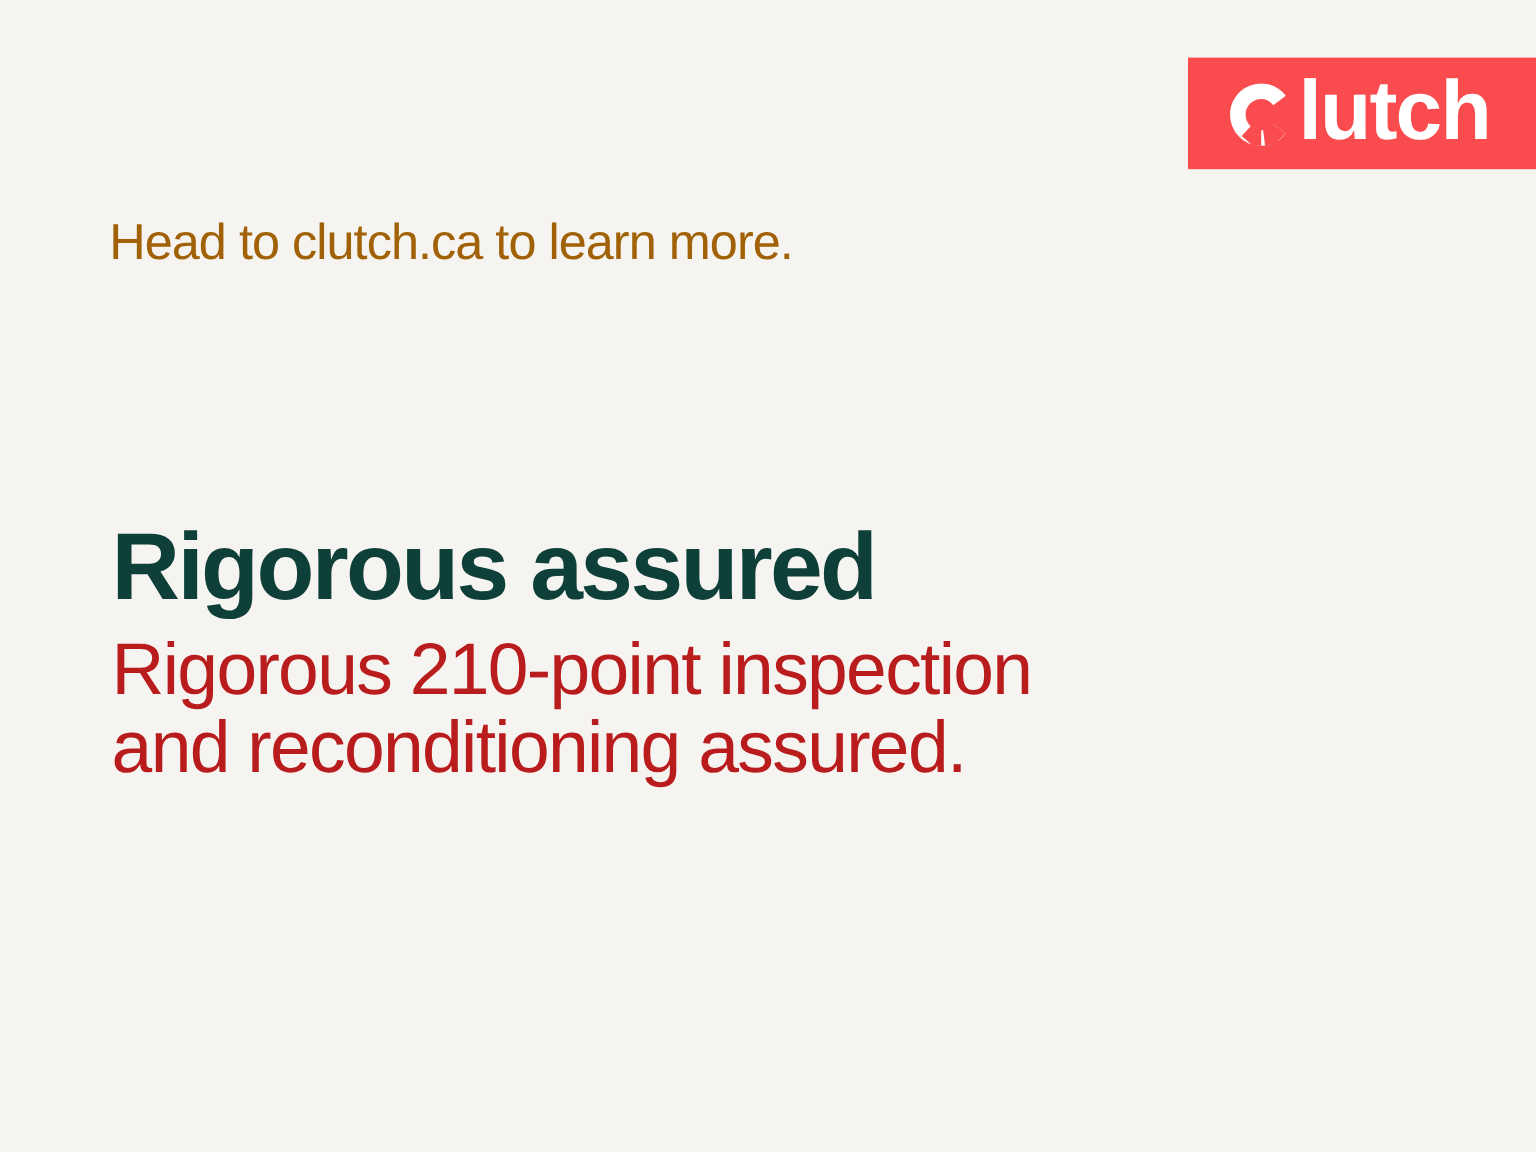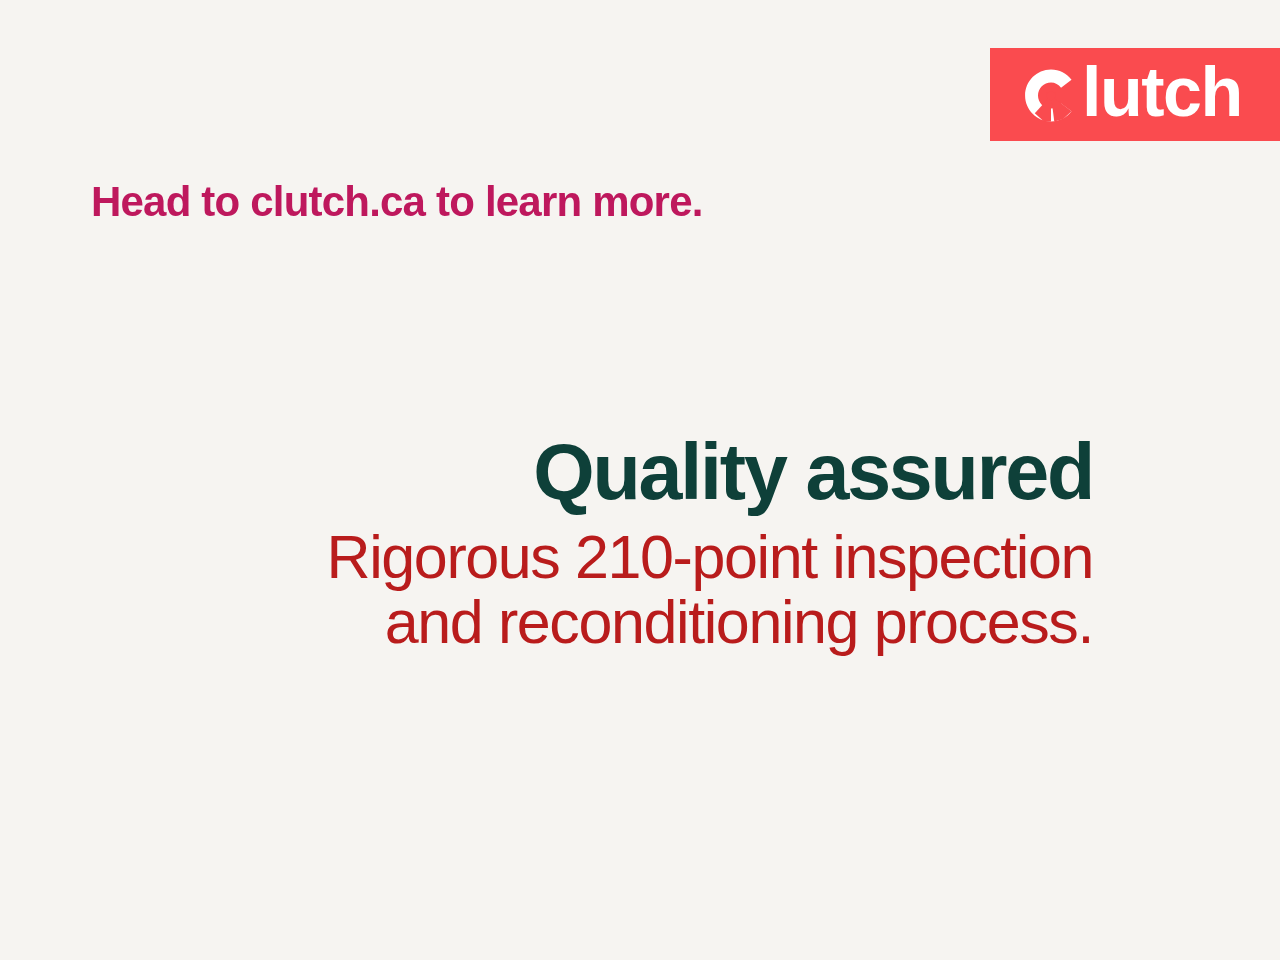--- a/index.html
+++ b/index.html
@@ -14,21 +14,20 @@
     background: #f6f4f1;
     font-family: "Liberation Sans", "DejaVu Sans", sans-serif;
     -webkit-font-smoothing: antialiased;
   }
 
   .slide {
     position: relative;
     width: 1170px;
     height: 960px;
     background: #f6f4f1;
-    text-align: right;
   }
 
   
   .brand-badge {
     position: absolute;
     left: 990px;
     top: 48px;
     width: 290px;
     height: 93px;
     background: #fa4b4f;
@@ -60,23 +59,23 @@
     line-height: 1;
     position: relative;
     top: -3px;
   }
 
   
   .link-line {
     position: absolute;
     left: 91px;
     top: 178px;
-    color: #be185d;
+    color: #a16207;
     font-size: 42px;
-    font-weight: 700;
+    font-weight: 400;
     letter-spacing: -0.8px;
     line-height: 1.15;
     white-space: nowrap;
   }
 
   .headline-block {
     position: absolute;
     left: 93px;
     top: 432px;
     width: 1000px;
@@ -132,20 +131,20 @@
 
         <circle cx="50" cy="51" r="8.5" fill="#fa4b4f"></circle>
       </svg>
       <span class="brand-lettering">lutch</span>
     </div>
   </div>
 
   <div class="link-line">Head to clutch.ca to learn more.</div>
 
   <div class="headline-block">
-    <h1 class="headline">Quality assured</h1>
+    <h1 class="headline">Rigorous assured</h1>
     <p class="subcopy">
       <span class="subcopy-line">Rigorous 210-point inspection</span>
-      <span class="subcopy-line">and reconditioning process.</span>
+      <span class="subcopy-line">and reconditioning assured.</span>
     </p>
   </div>
 
 </div>
 
 </body></html>

